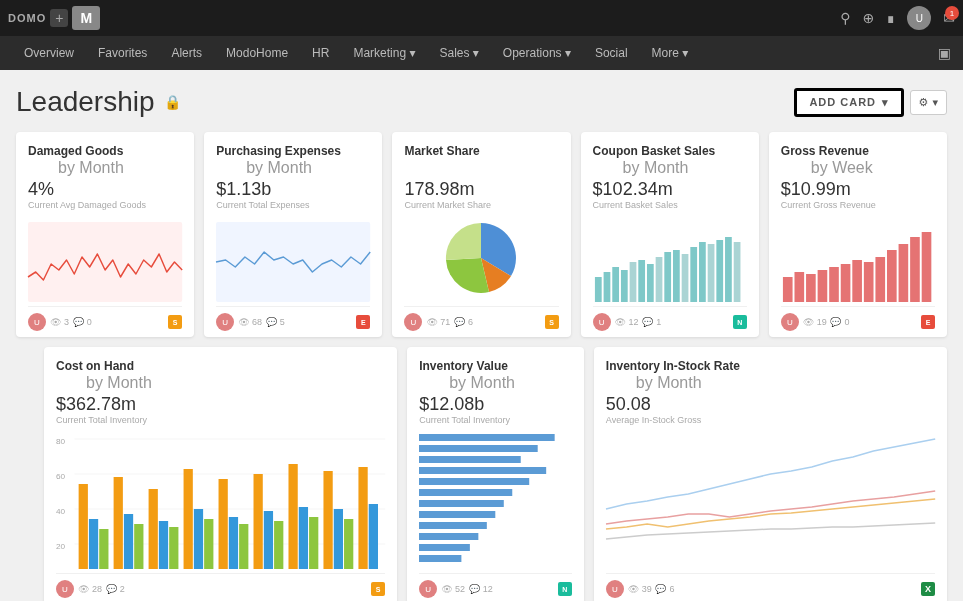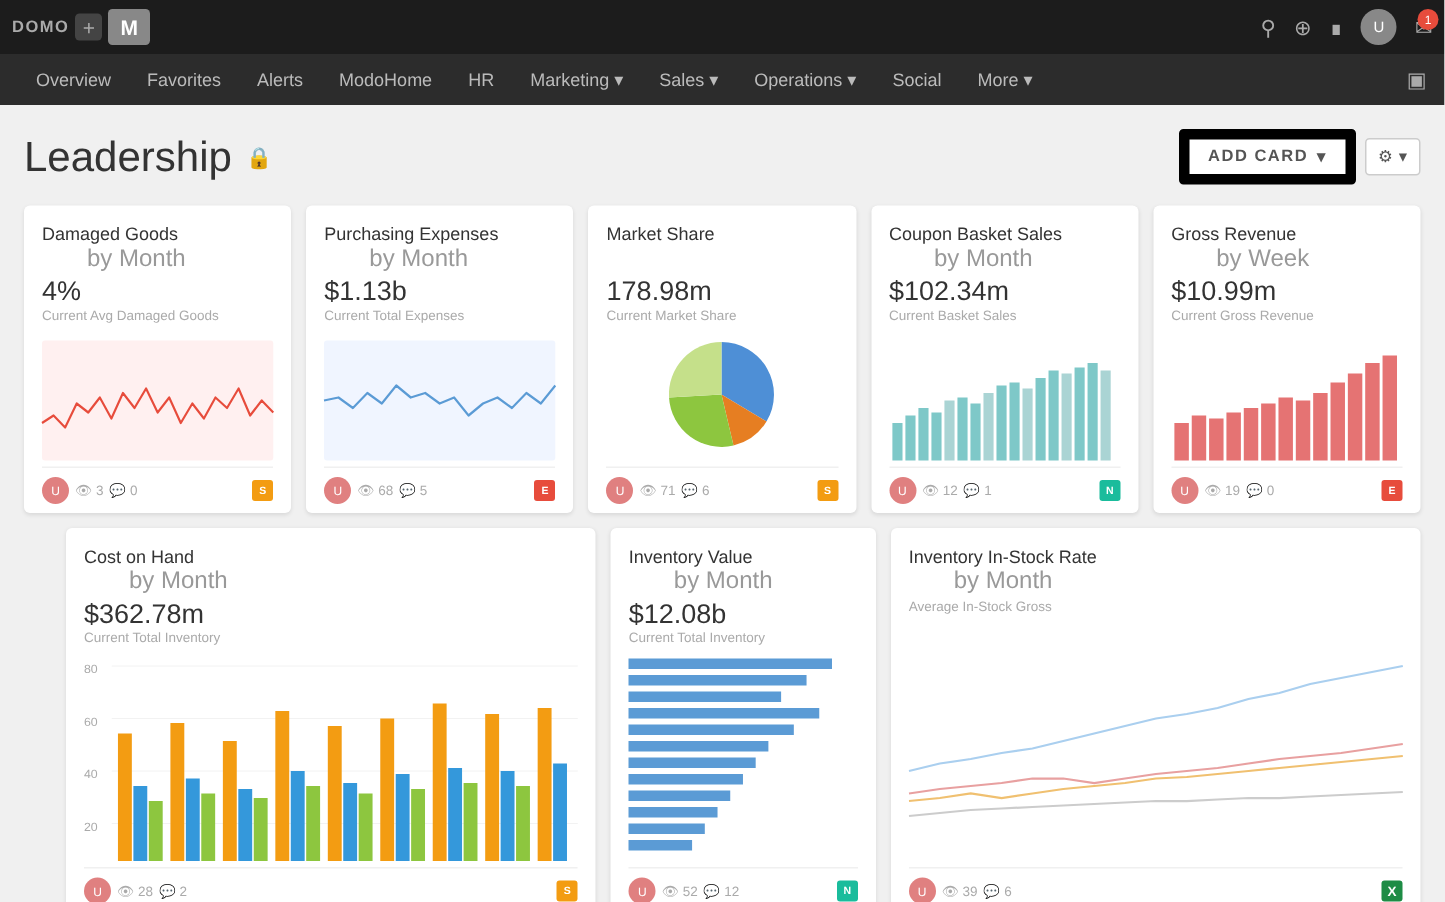--- a/index.html
+++ b/index.html
@@ -121,28 +121,29 @@
       color: #333;
       margin-right: 10px;
     }
     .lock-icon {
       color: #aaa;
       font-size: 14px;
     }
     .page-header-spacer { flex: 1; }
     .add-card-btn {
       background: white;
-      border: 7px solid #000000;
+      border: 3px solid #000000;
       border-radius: 3px;
       padding: 5px 12px;
       font-size: 11px;
       font-weight: bold;
       letter-spacing: 1px;
       cursor: pointer;
       display: flex;
+      align-items: center;
       gap: 6px;
       color: #555;
     }
     .settings-btn {
       background: white;
       border: 1px solid #ccc;
       border-radius: 3px;
       padding: 5px 8px;
       font-size: 11px;
       cursor: pointer;
@@ -170,21 +171,21 @@
       background: white;
       border-radius: 4px;
       padding: 12px 12px 0 12px;
       display: flex;
       flex-direction: column;
       box-shadow: 0 1px 3px rgba(0,0,0,0.1);
       overflow: hidden;
     }
     .card-title {
       font-size: 12px;
-      font-weight: 400;
+      font-weight: 700;
       color: #333;
       margin-bottom: 1px;
     }
     .card-subtitle {
       font-size: 16px;
       color: #999;
       margin-bottom: 2px;
       margin-left: 30px;
     }
     .card-value {
@@ -545,20 +546,21 @@
         <div class="footer-stat">👁 52</div>
         <div class="footer-stat">💬 12</div>
         <div class="footer-spacer"></div>
         <div class="footer-badge badge-teal">N</div>
       </div>
     </div>
 
     <div class="card card-large">
       <div class="card-title">Inventory In-Stock Rate</div>
       <div class="card-subtitle">by Month</div>
+      <div class="card-value">50.08</div>
       <div class="card-desc">Average In-Stock Gross</div>
       <div class="card-chart" style="min-height:140px;">
         <svg width="100%" height="140" viewBox="0 0 320 140" preserveAspectRatio="none">
 
           <polyline points="0,80 20,75 40,72 60,68 80,65 100,60 120,55 140,50 160,45 180,42 200,38 220,32 240,28 260,22 280,18 300,14 320,10" fill="none" stroke="#aacfef" stroke-width="1.5"></polyline>
 
           <polyline points="0,95 20,92 40,90 60,88 80,85 100,85 120,88 140,85 160,82 180,80 200,78 220,75 240,72 260,70 280,68 300,65 320,62" fill="none" stroke="#e8a0a0" stroke-width="1.5"></polyline>
 
           <polyline points="0,100 20,98 40,95 60,98 80,95 100,92 120,90 140,88 160,85 180,84 200,82 220,80 240,78 260,76 280,74 300,72 320,70" fill="none" stroke="#f0c070" stroke-width="1.5"></polyline>
 

